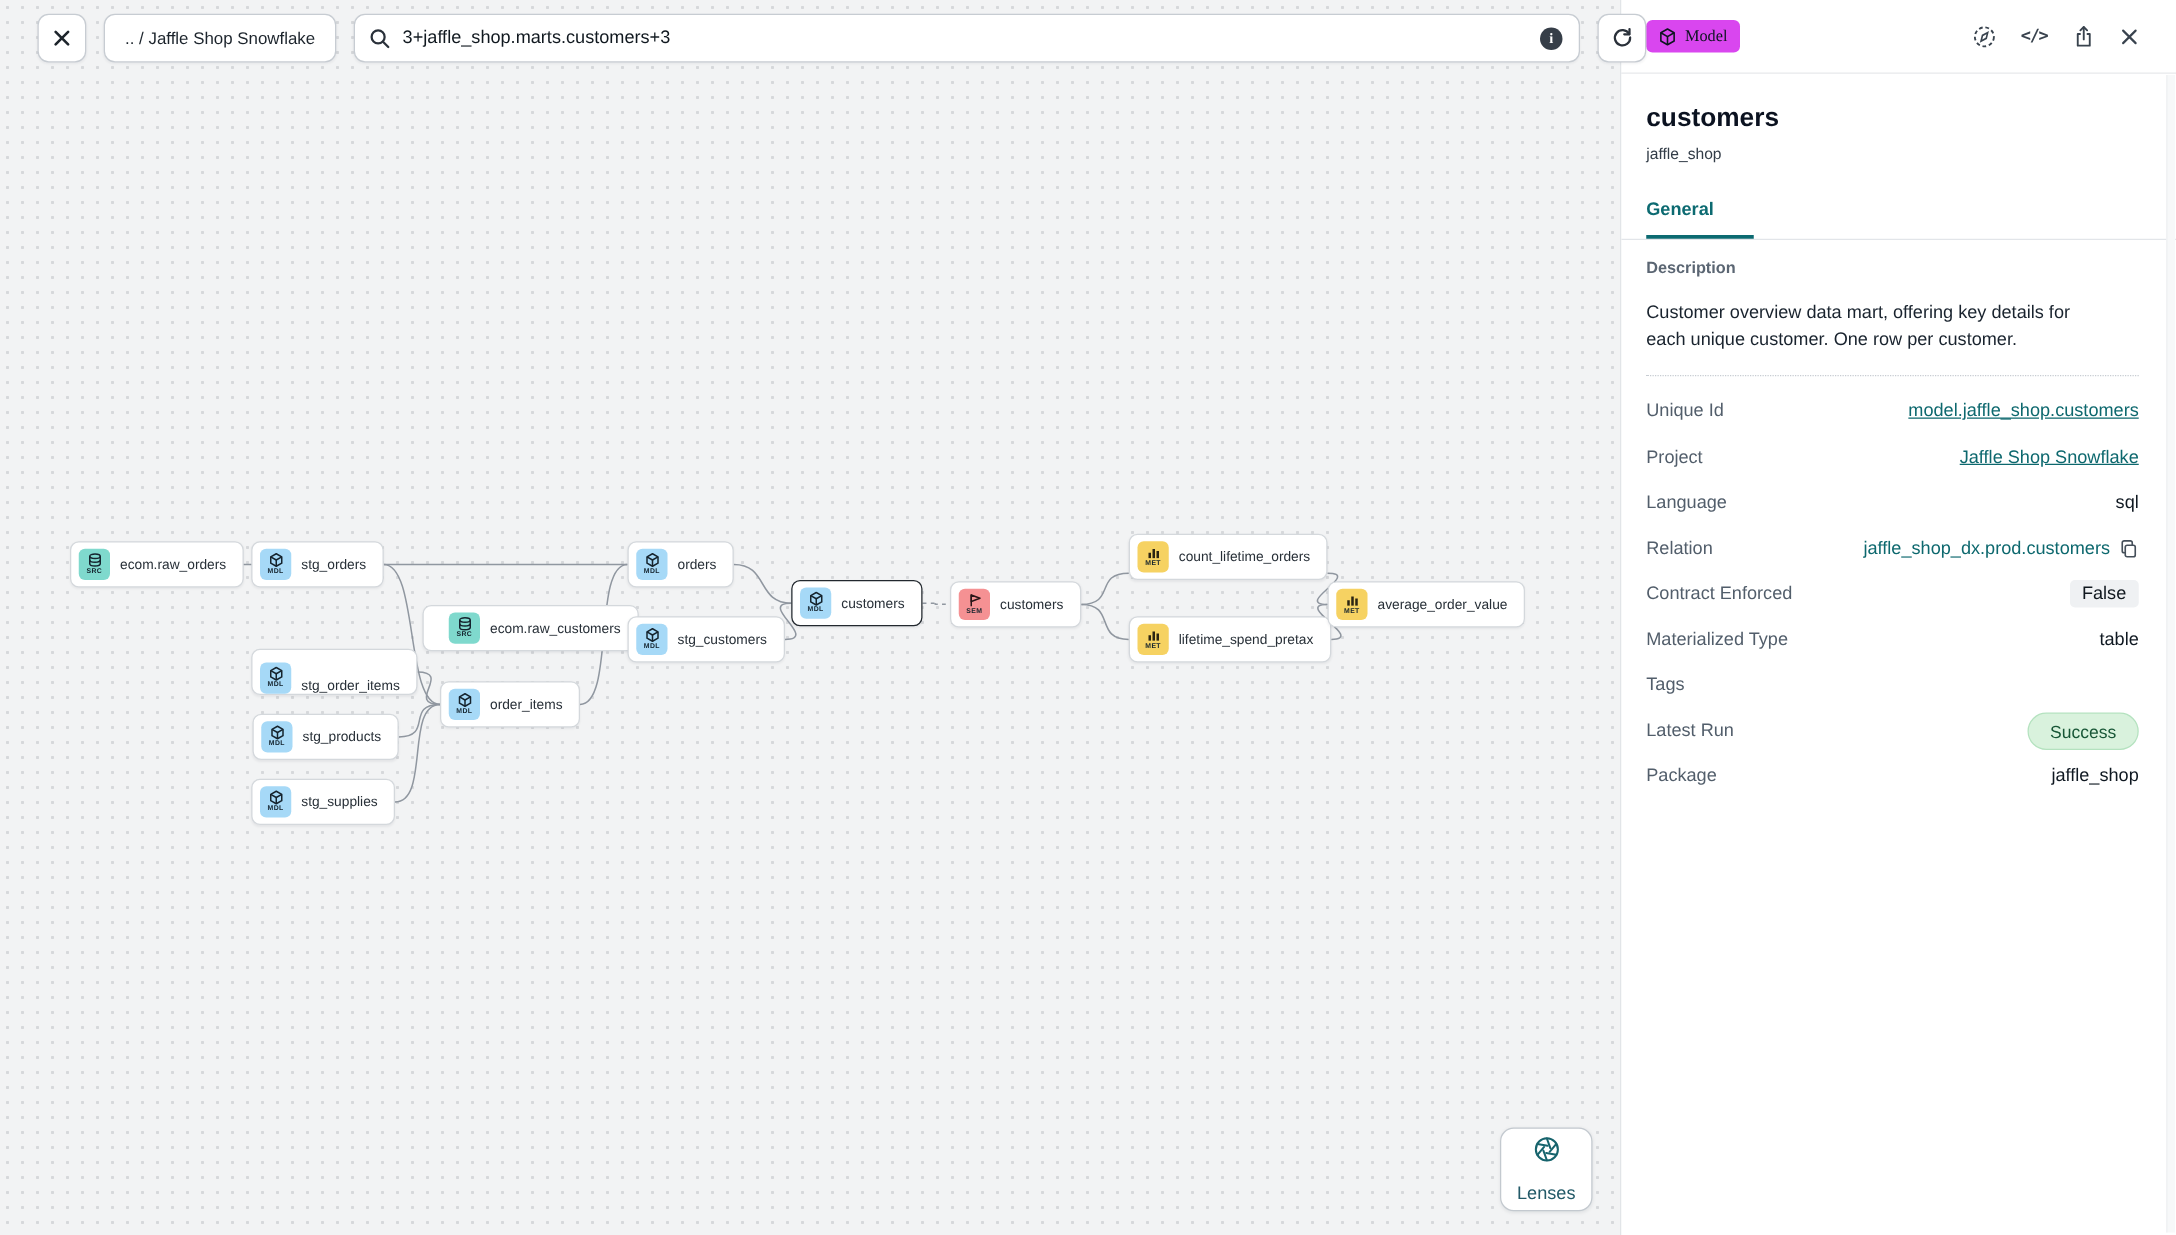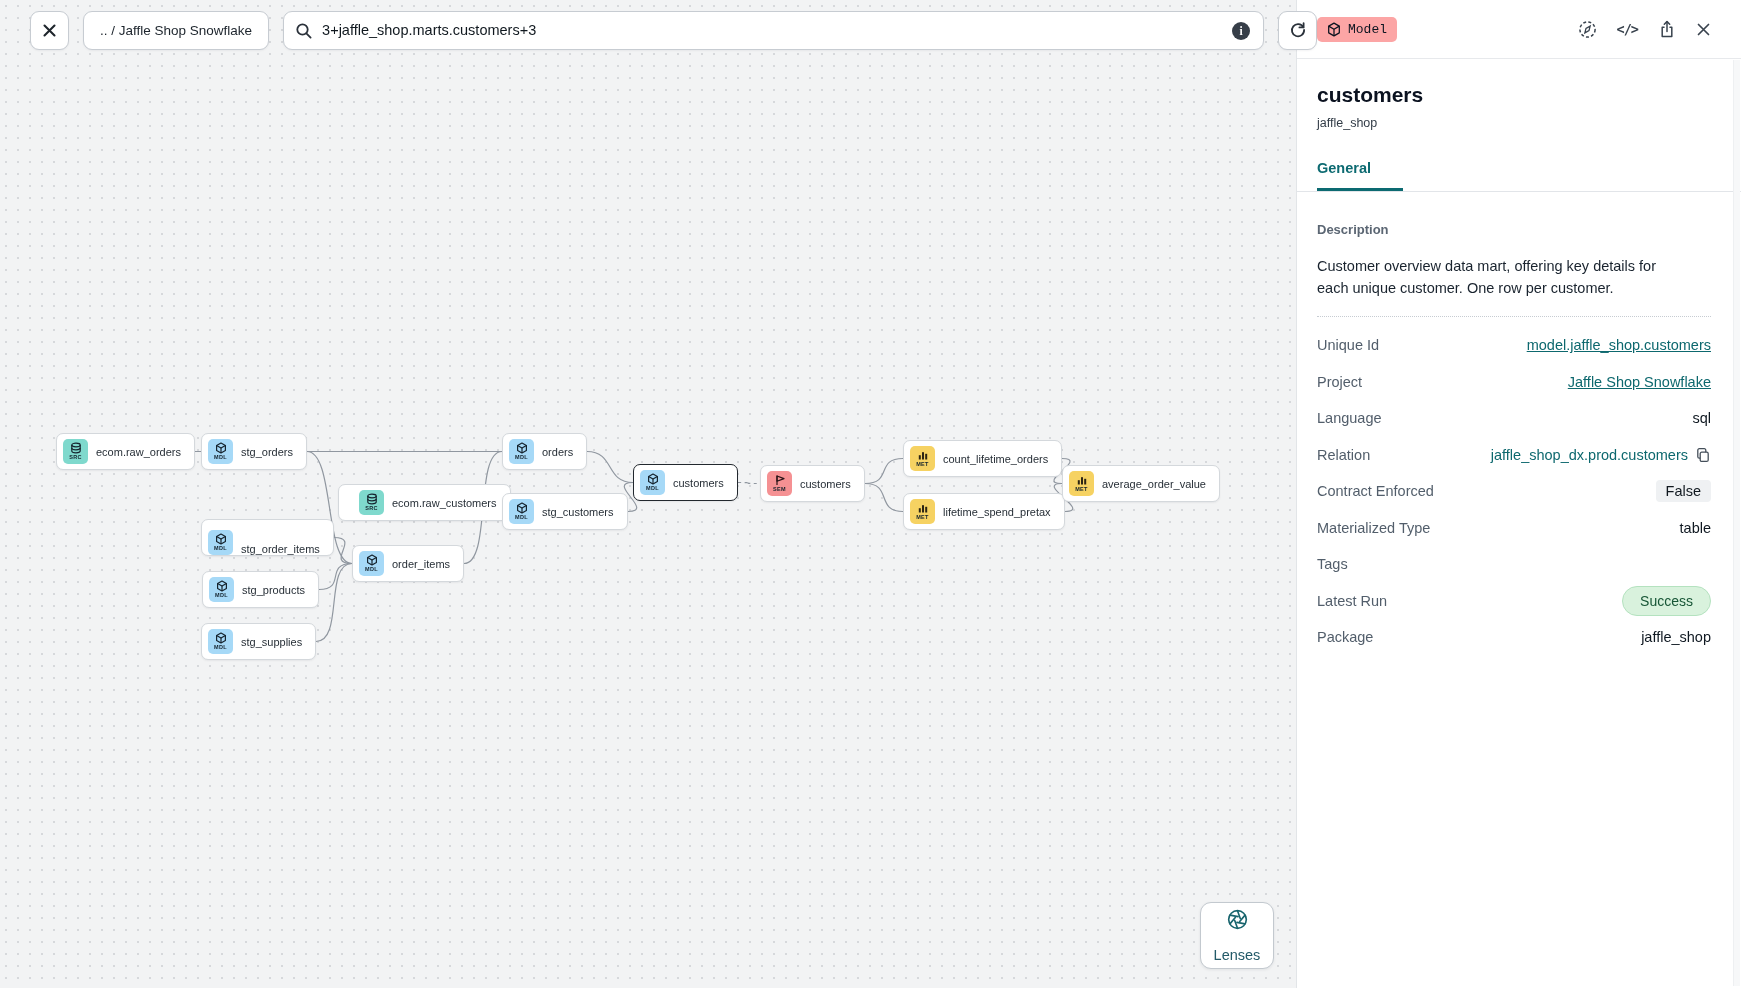--- a/index.html
+++ b/index.html
@@ -44,33 +44,33 @@
 
   
   .lenses { position:absolute; left:1200px; top:902px; width:74px; height:67px; background:#fff; border:1px solid #c3c9cf;
             border-radius:11px; display:flex; flex-direction:column; align-items:center; justify-content:center; gap:16px;
             box-shadow:0 1px 3px rgba(16,24,32,.08); cursor:pointer; z-index:4; }
   .lenses-label { font-size:14.5px; color:#235a68; }
 
   
   .panel { position:relative; flex:1 1 auto; background:#fff; border-left:1px solid #e2e5e8; height:988px; }
   .panel-header { height:59px; display:flex; align-items:center; justify-content:space-between; padding:0 30px 0 20px; border-bottom:1px solid #e7e9ec; }
-  .model-badge { display:flex; align-items:center; gap:7px; background:#fca5a5; border-radius:5px; padding:5px 10px;
-                 font-family:Liberation Mono, monospace; font-size:13px; color:#0d1420; }
+  .model-badge { display:flex; align-items:center; gap:7px; background:#d946ef; border-radius:5px; padding:5px 10px;
+                 font-family:Liberation Serif, serif; font-size:13px; color:#0d1420; }
   .hdr-icons { display:flex; align-items:center; gap:20px; }
   .hdr-icon { display:flex; align-items:center; justify-content:center; cursor:pointer; color:#39434e; }
   .code-glyph { font-family:"DejaVu Sans Mono",monospace; font-size:13.5px; font-weight:bold; color:#39434e; letter-spacing:-1px; }
 
   .panel-scroll { height:929px; overflow:hidden; padding:0 30px 0 20px; }
   .panel-title { font-size:21px; font-weight:bold; color:#0b1220; margin-top:24px; }
   .panel-sub { font-size:12.5px; color:#323c47; margin-top:9px; }
   .tabs-row { margin:30px -30px 0 -20px; padding:0 30px 0 20px; border-bottom:1px solid #e2e5e9; display:flex; }
   .tab { font-size:14.5px; font-weight:bold; color:#0c6a71; padding:0 4px 12px 0; margin-right:28px;
          border-bottom:3px solid #0c6a71; cursor:pointer; min-width:86px; }
-  .section-label { margin-top:30px; font-size:13px; font-weight:bold; color:#5b6673; }
+  .section-label { margin-top:14px; font-size:13px; font-weight:bold; color:#5b6673; }
   .desc-text { margin-top:18px; font-size:14.5px; line-height:22px; color:#19232e; max-width:372px; }
   .dotted-sep { margin-top:17px; border-bottom:1.5px dotted #c7ccd2; }
   .fields { margin-top:10px; display:flex; flex-direction:column; }
   .field-row { display:flex; align-items:center; justify-content:space-between; min-height:36.5px; }
   .f-label { font-size:14.5px; color:#525e6b; }
   .f-val { font-size:14.5px; color:#0f1821; text-align:right; }
   a.f-link { font-size:14.5px; color:#0d686e; text-decoration:underline; cursor:pointer; }
   .f-teal { font-size:14.5px; color:#0d686e; }
   .copy-wrap { display:flex; align-items:center; gap:7px; }
   .copy-ic { cursor:pointer; display:flex; }
@@ -247,21 +247,21 @@
         <div class="node" style="left: 760px; top: 465px;">
           <span class="chip" style="background:#f59193">
             <svg width="12" height="12" viewBox="0 0 12 12" fill="none" stroke="#291417" stroke-width="1.2" stroke-linejoin="round">
               <path d="M3 1.5 V11"></path>
               <path d="M3 2 L10 4.6 L3 7.2 Z"></path>
             </svg>
             <span class="chip-label">SEM</span>
           </span>
           <span class="node-label">customers</span>
         </div>
-        <div class="node" style="left: 903px; top: 440px;">
+        <div class="node" style="left: 903px; top: 427px;">
           <span class="chip" style="background:#f6d262">
             <svg width="12" height="12" viewBox="0 0 12 12" fill="#2b2413">
               <rect x="1.8" y="6.2" width="2" height="4.3"></rect>
               <rect x="5" y="3.2" width="2" height="7.3"></rect>
               <rect x="8.2" y="4.8" width="2" height="5.7"></rect>
             </svg>
             <span class="chip-label">MET</span>
           </span>
           <span class="node-label">count_lifetime_orders</span>
         </div>

